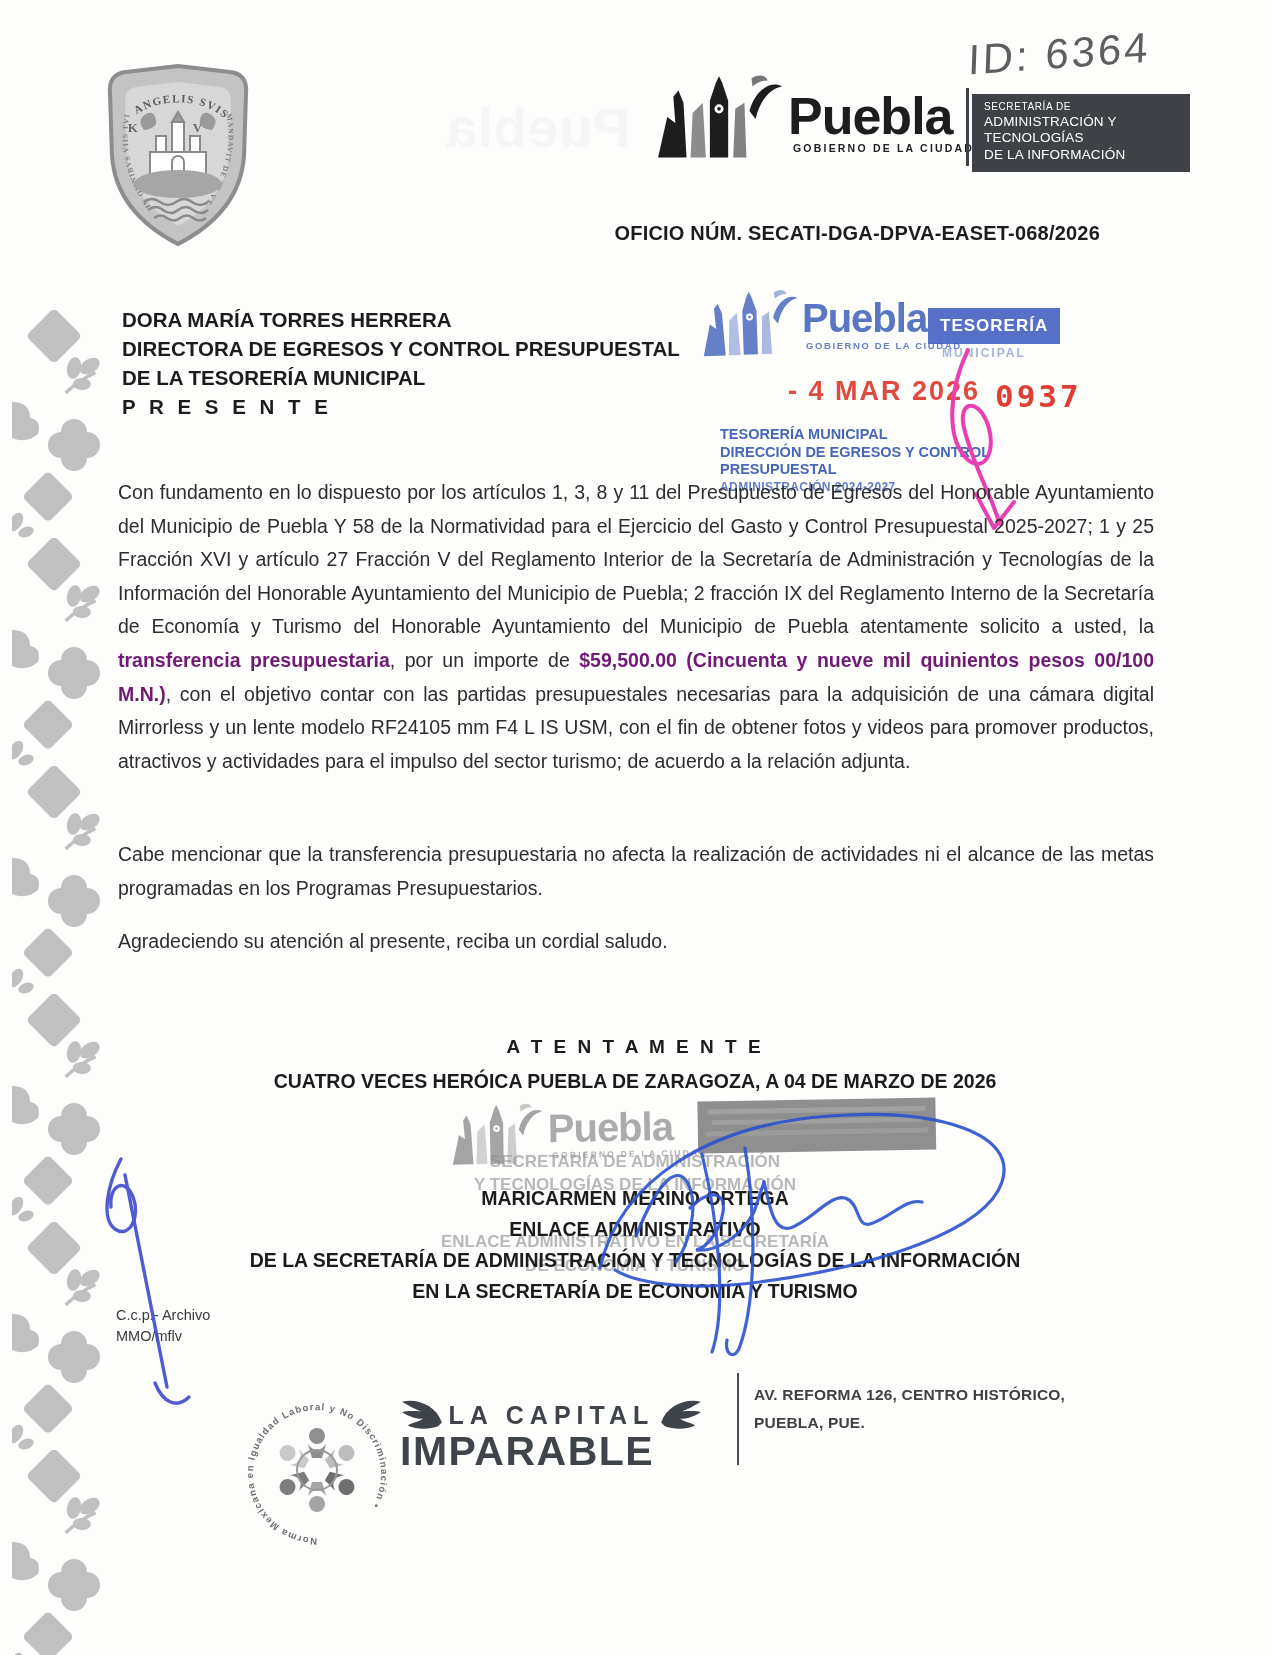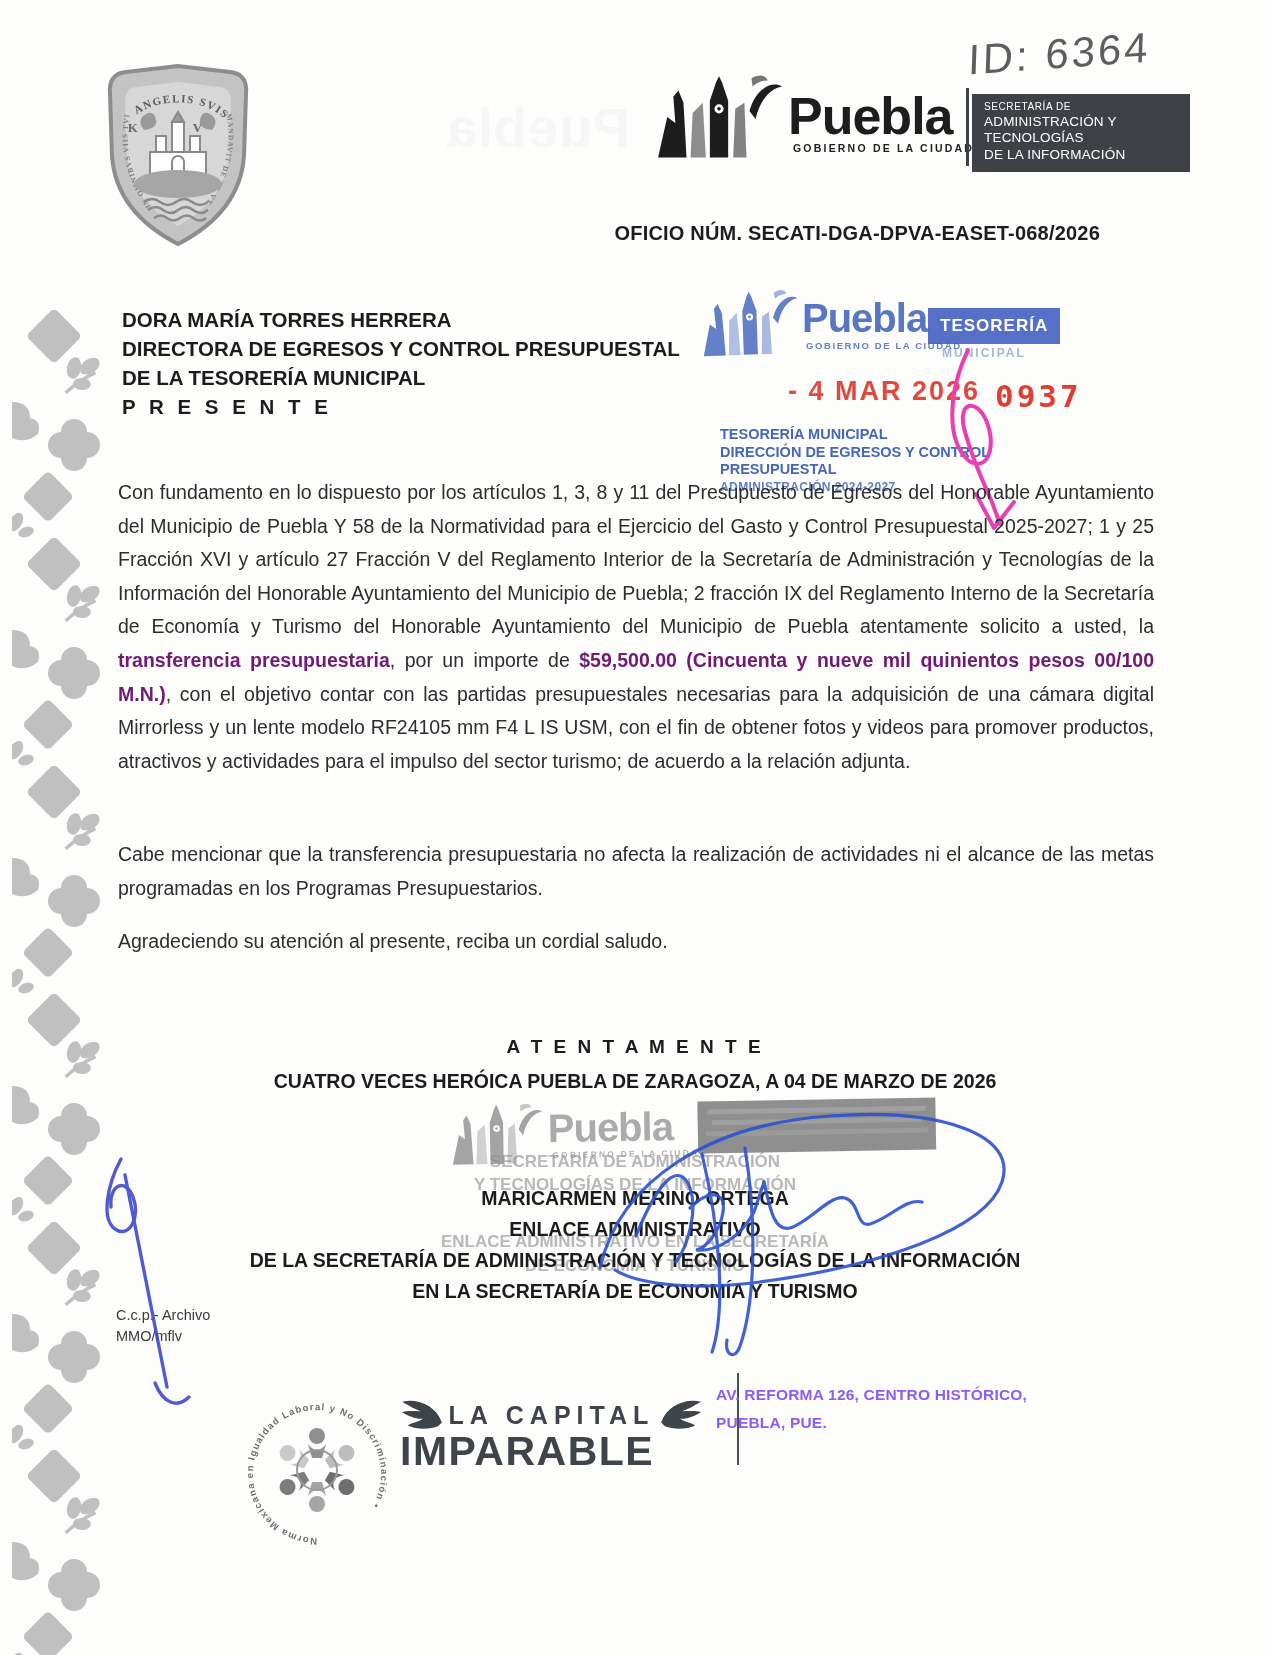--- a/index.html
+++ b/index.html
@@ -44,21 +44,21 @@
   .ghostline{position:absolute;left:85px;width:1100px;text-align:center;color:#8f8f8f;font-weight:700;opacity:.62;}
   .sig-name-block div{white-space:nowrap;}
 
   .ccp{left:116px;top:1305px;font-size:14.5px;color:#3a3a3a;line-height:21px;}
 
   
   .capital{left:400px;top:1398px;width:300px;color:#3f444a;}
   .capital .top{font-weight:700;font-size:25px;letter-spacing:6px;display:inline-block;vertical-align:middle;}
   .capital .bottom{font-weight:800;font-size:41px;letter-spacing:1.5px;margin-top:-4px;}
   .footer-divider{left:737px;top:1373px;width:2px;height:92px;background:#4a4f54;}
-  .address{left:716px;top:1381px;font-weight:700;font-size:15.5px;color:#8b5cf6;line-height:28px;letter-spacing:.2px;}
+  .address{left:754px;top:1381px;font-weight:700;font-size:15.5px;color:#404040;line-height:28px;letter-spacing:.2px;}
 </style>
 </head>
 <body>
 
 <div class="page">
 
   <svg width="0" height="0" style="position:absolute" aria-hidden="true">
     <defs>
       <symbol id="picon" viewBox="0 0 130 90">
         <path fill="currentColor" d="M6 84 L15 44 L23 50 L21 24 L26 18 L31 30 L34 84 Z"></path>

